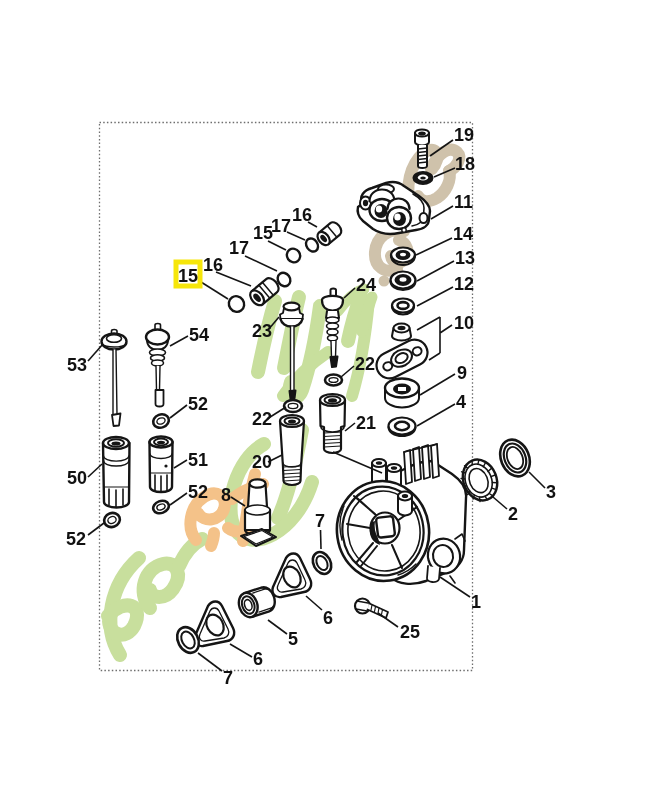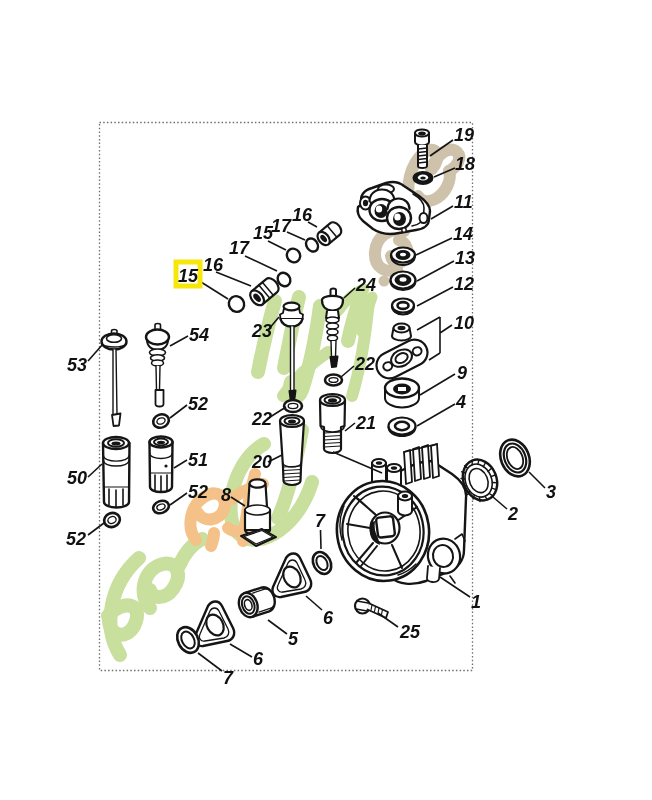--- a/index.html
+++ b/index.html
@@ -1,16 +1,16 @@
 <!DOCTYPE html>
 <html><head>
 <meta charset="utf-8">
 <style>
   html,body{margin:0;padding:0;background:#ffffff;}
-  #page{width:592px;height:800px;position:relative;overflow:hidden;background:#fff;font-style:italic;}
+  #page{width:592px;height:800px;position:relative;overflow:hidden;background:#fff;}
   svg{display:block;}
   text{font-family:"Liberation Sans", sans-serif;font-weight:bold;fill:#111;}
 </style>
 </head>
 <body>
 <div id="page">
 <svg width="652" height="800" viewBox="0 0 652 800">
 <rect x="0" y="0" width="652" height="800" fill="#ffffff"></rect>
 
 <g id="wm" fill="none" stroke-linecap="round">

